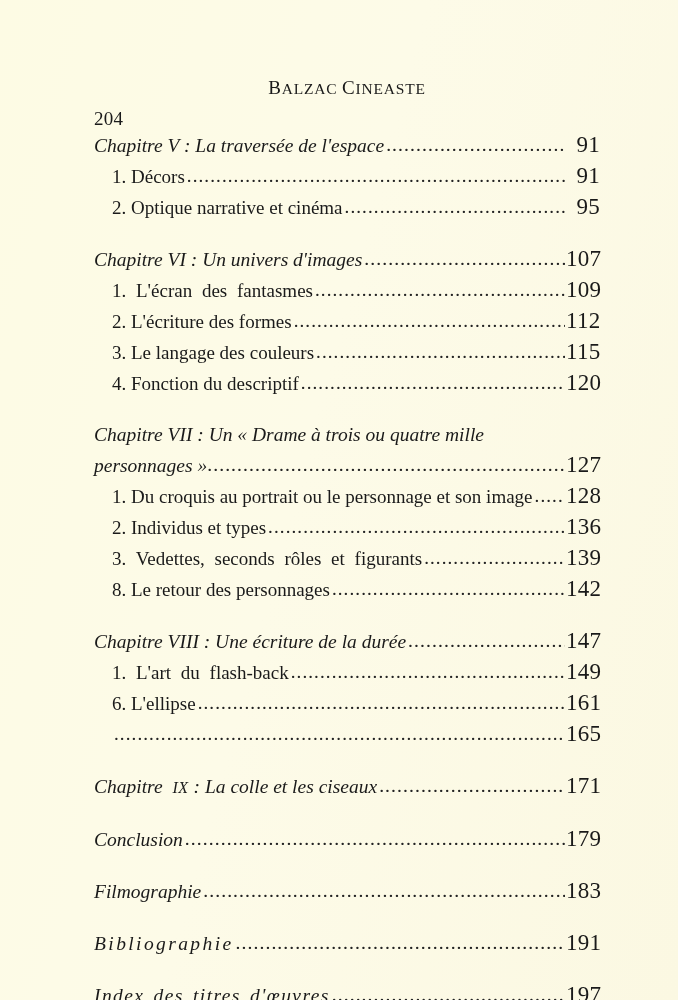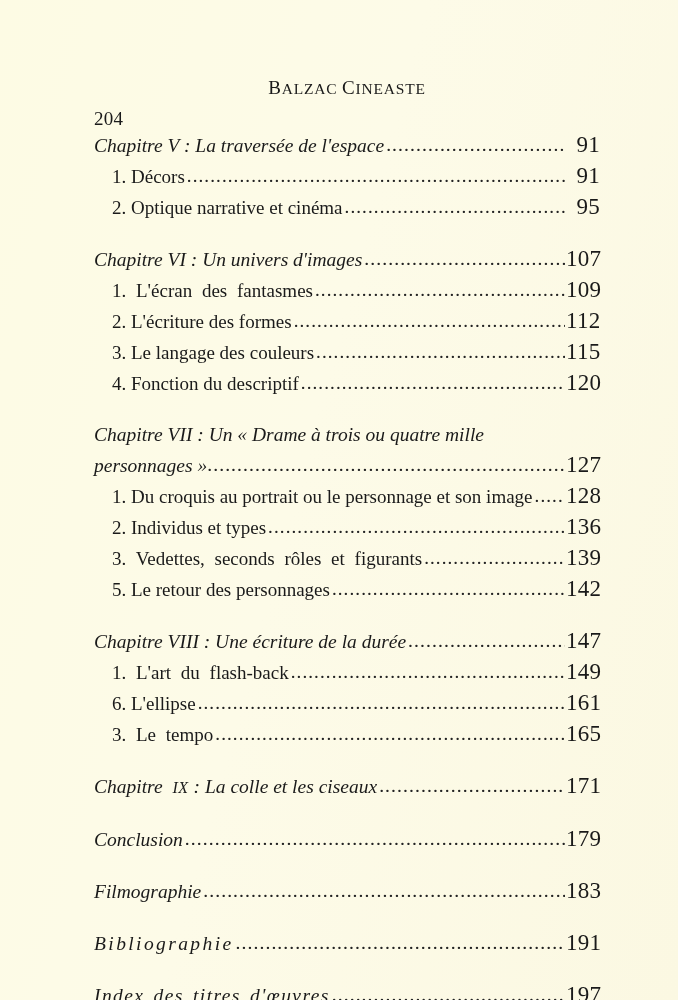--- a/index.html
+++ b/index.html
@@ -217,42 +217,41 @@
         <span class="label">2. Individus et types</span>
         <span class="leader"></span>
         <span class="pageno">136</span>
       </div>
       <div class="entry sub">
         <span class="label word-wide">3. Vedettes, seconds rôles et figurants</span>
         <span class="leader"></span>
         <span class="pageno">139</span>
       </div>
       <div class="entry sub">
-        <span class="label">5. Le retour des personnages</span>
+        <span class="label">8. Le retour des personnages</span>
         <span class="leader"></span>
         <span class="pageno">142</span>
       </div>
 
       <div class="entry chapter gap-before">
         <span class="label">Chapitre VIII : Une écriture de la durée</span>
         <span class="leader"></span>
         <span class="pageno">147</span>
       </div>
       <div class="entry sub">
         <span class="label word-wide">1. L'art du flash-back</span>
         <span class="leader"></span>
         <span class="pageno">149</span>
       </div>
       <div class="entry sub">
         <span class="label">6. L'ellipse</span>
         <span class="leader"></span>
         <span class="pageno">161</span>
       </div>
       <div class="entry sub">
-        <span class="label word-wide">3. Le tempo</span>
         <span class="leader"></span>
         <span class="pageno">165</span>
       </div>
 
       <div class="entry chapter gap-before">
         <span class="label"><span>Chapitre</span>&nbsp; <span class="smallcaps">IX</span> <span>: La colle et les ciseaux</span></span>
         <span class="leader"></span>
         <span class="pageno">171</span>
       </div>
 

